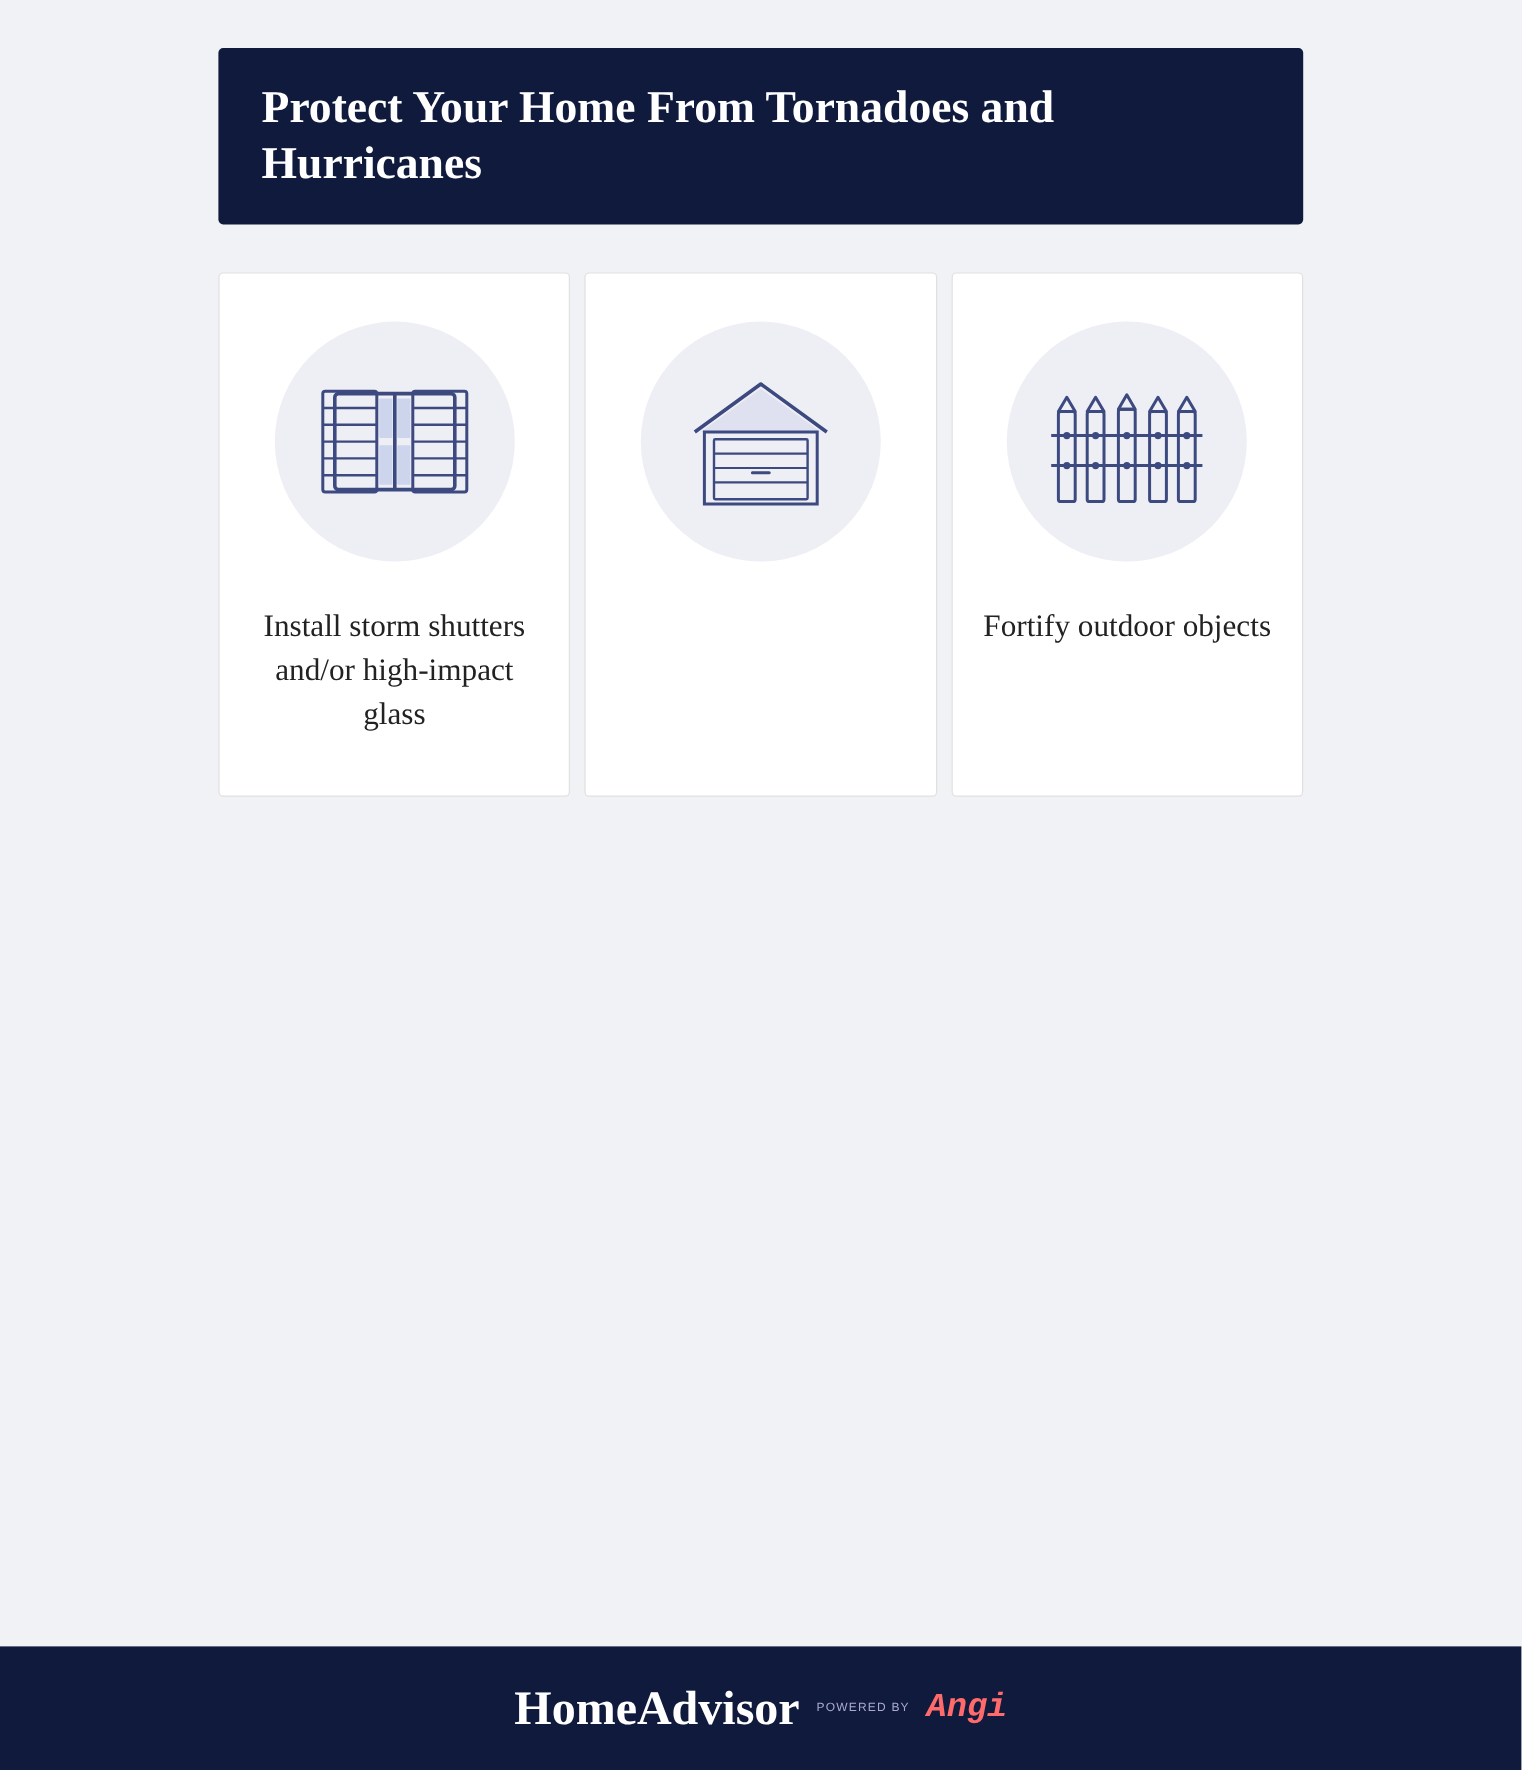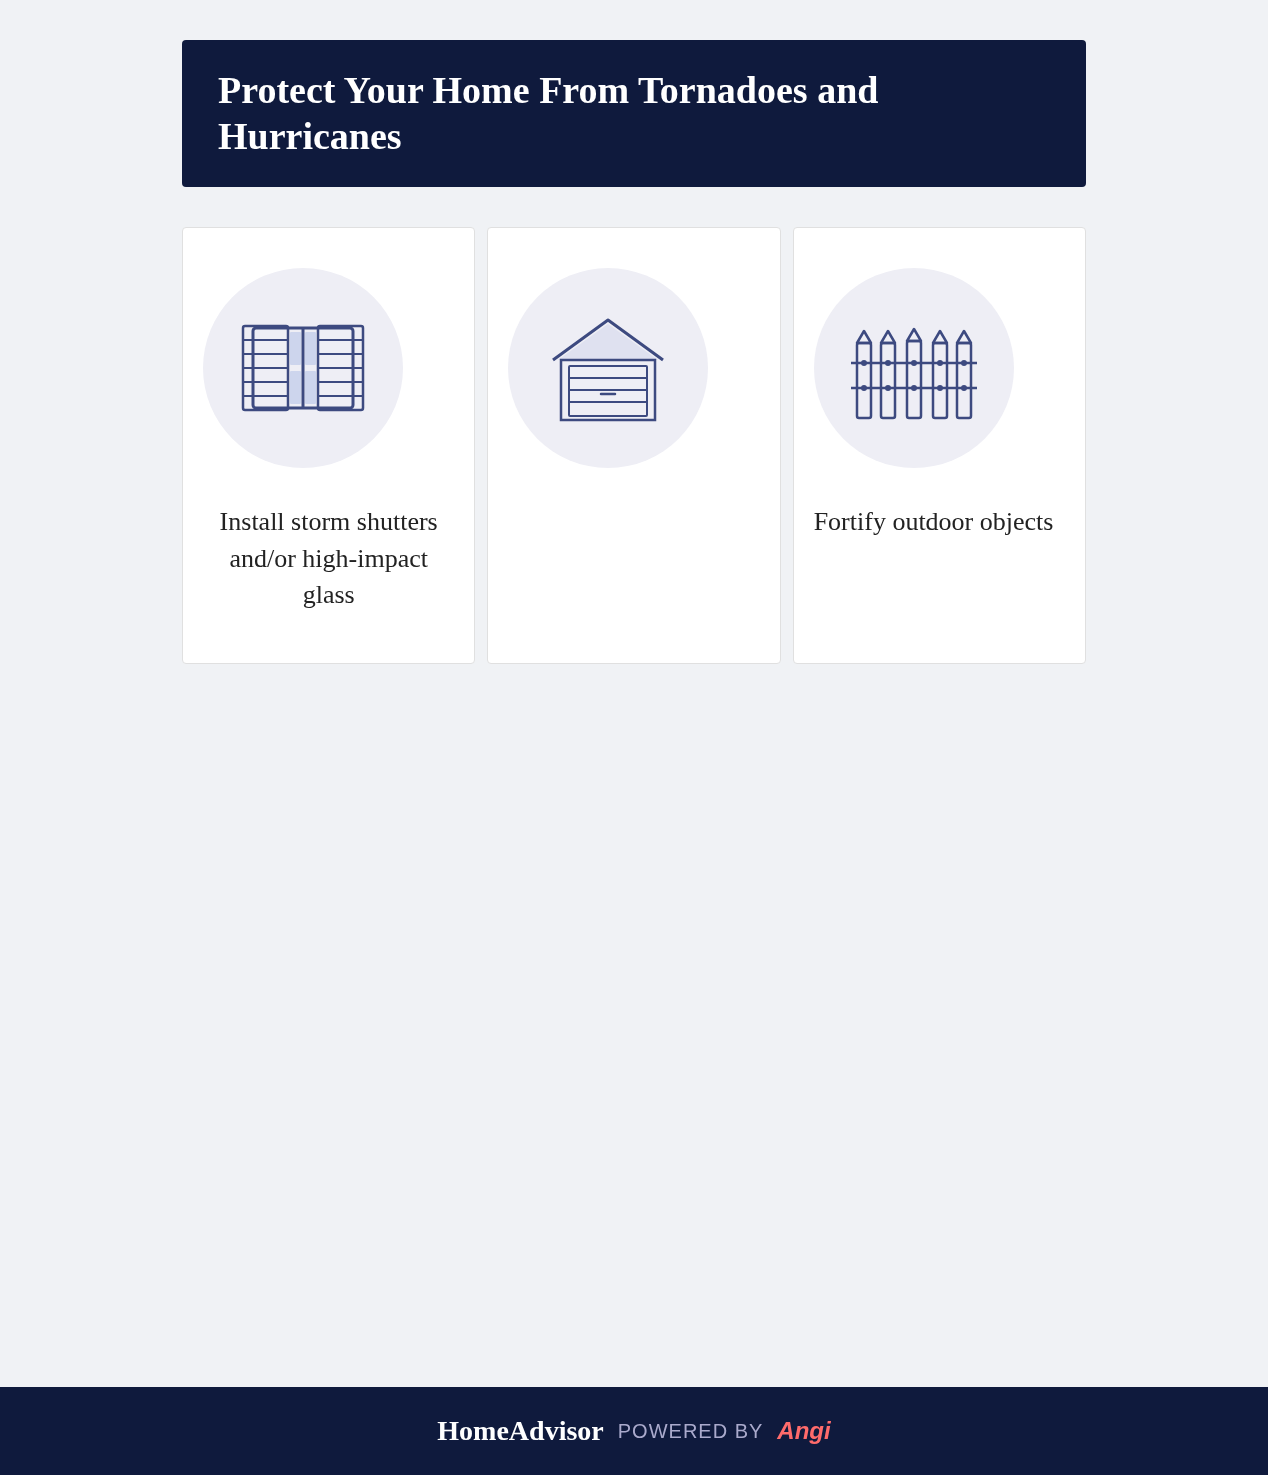--- a/index.html
+++ b/index.html
@@ -36,21 +36,21 @@
       gap: 12px;
       margin-bottom: 12px;
     }
     .card {
       background: #ffffff;
       border: 1px solid #e0e0e0;
       border-radius: 4px;
       padding: 40px 20px 50px;
       display: flex;
       flex-direction: column;
-      align-items: flex-start;
+      align-items: center;
       text-align: center;
     }
     .icon-circle {
       width: 200px;
       height: 200px;
       border-radius: 50%;
       background: #eeeef5;
       display: flex;
       align-items: center;
       justify-content: center;
@@ -69,36 +69,36 @@
       width: 100%;
       padding: 28px;
       display: flex;
       align-items: center;
       justify-content: center;
       gap: 14px;
       margin-top: auto;
     }
     .footer-homeadvisor {
       color: #ffffff;
-      font-size: 28px;
+      font-size: 40px;
       font-weight: bold;
       font-family: Georgia, serif;
     }
     .footer-powered {
       color: #aaaacc;
-      font-size: 20px;
+      font-size: 10px;
       font-family: sans-serif;
       text-transform: uppercase;
       letter-spacing: 1px;
     }
     .footer-angi {
       color: #ff6b6b;
-      font-size: 24px;
+      font-size: 28px;
       font-weight: bold;
-      font-family: Liberation Sans, sans-serif;
+      font-family: Liberation Mono, monospace;
       font-style: italic;
     }
   </style>
 </head>
 <body>
 
 <div class="main-wrapper">
   <div class="header-banner">
     <h1 class="header-title">Protect Your Home From Tornadoes and Hurricanes</h1>
   </div>

